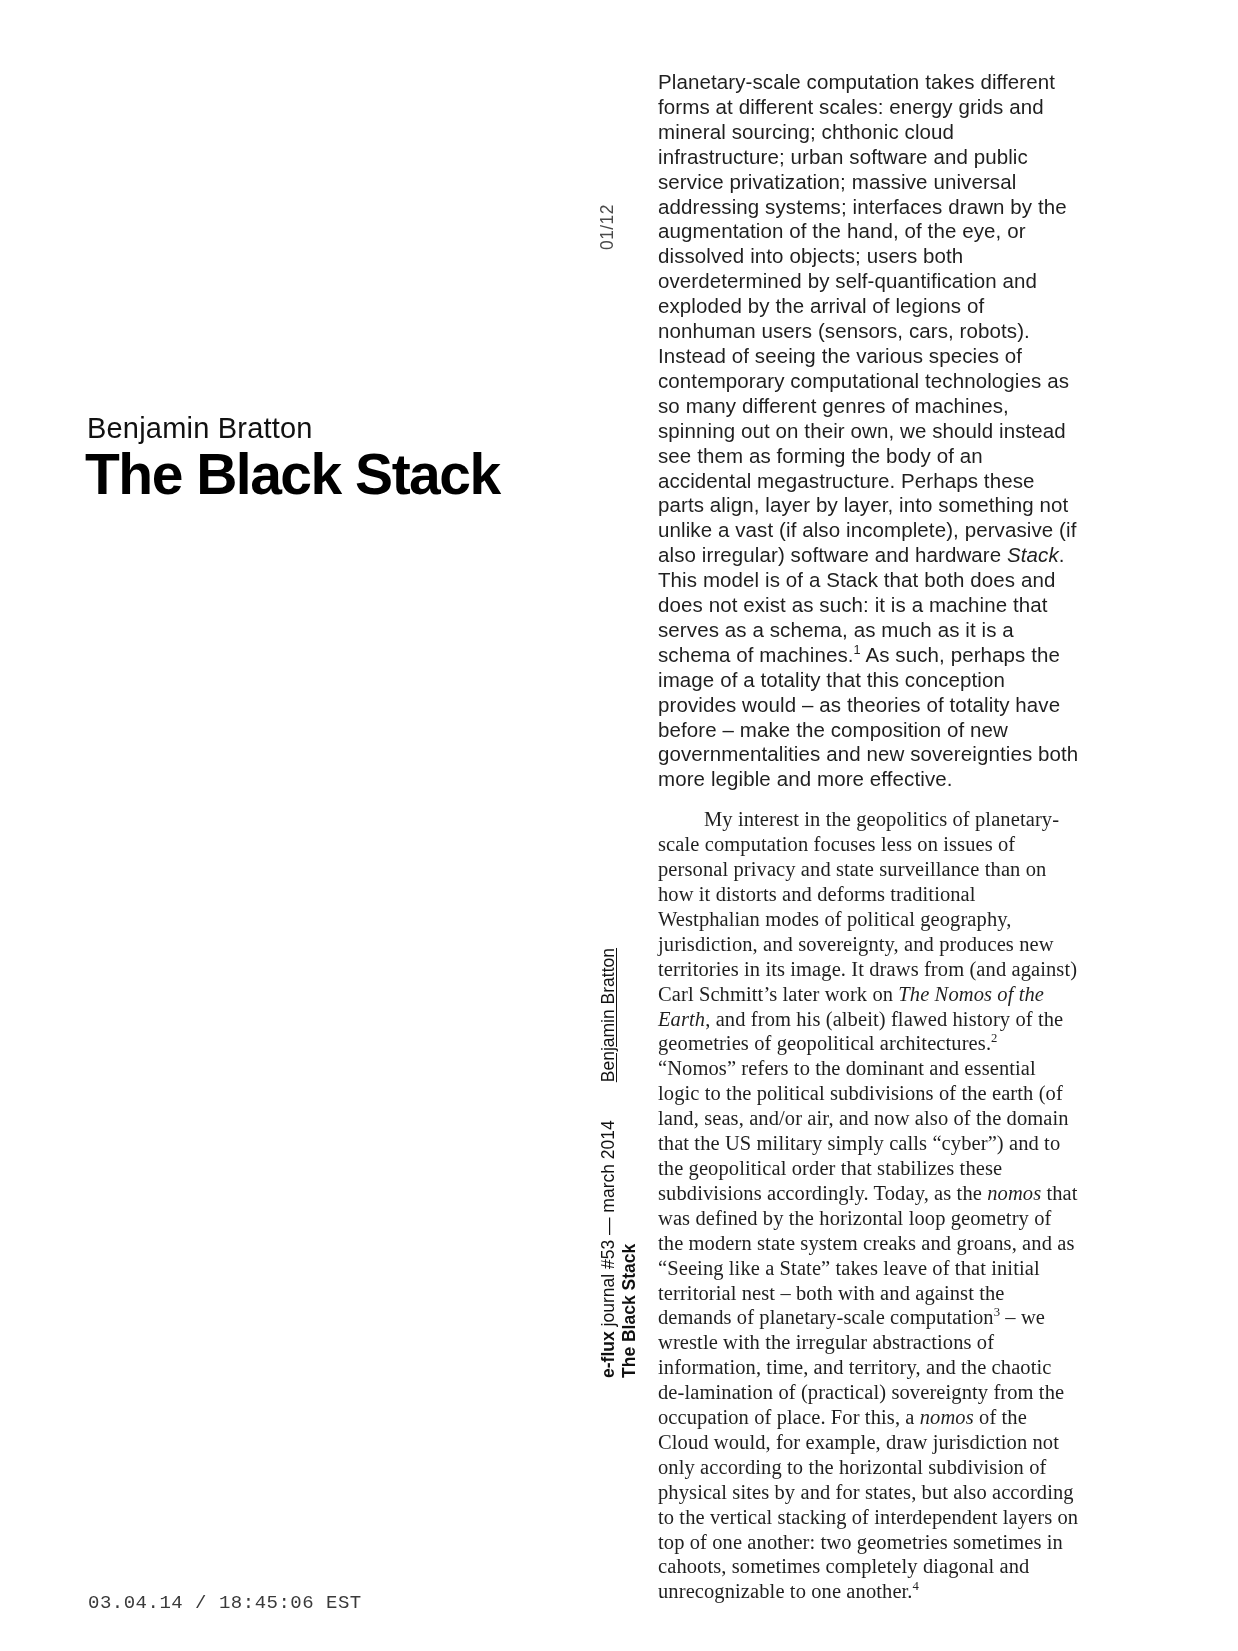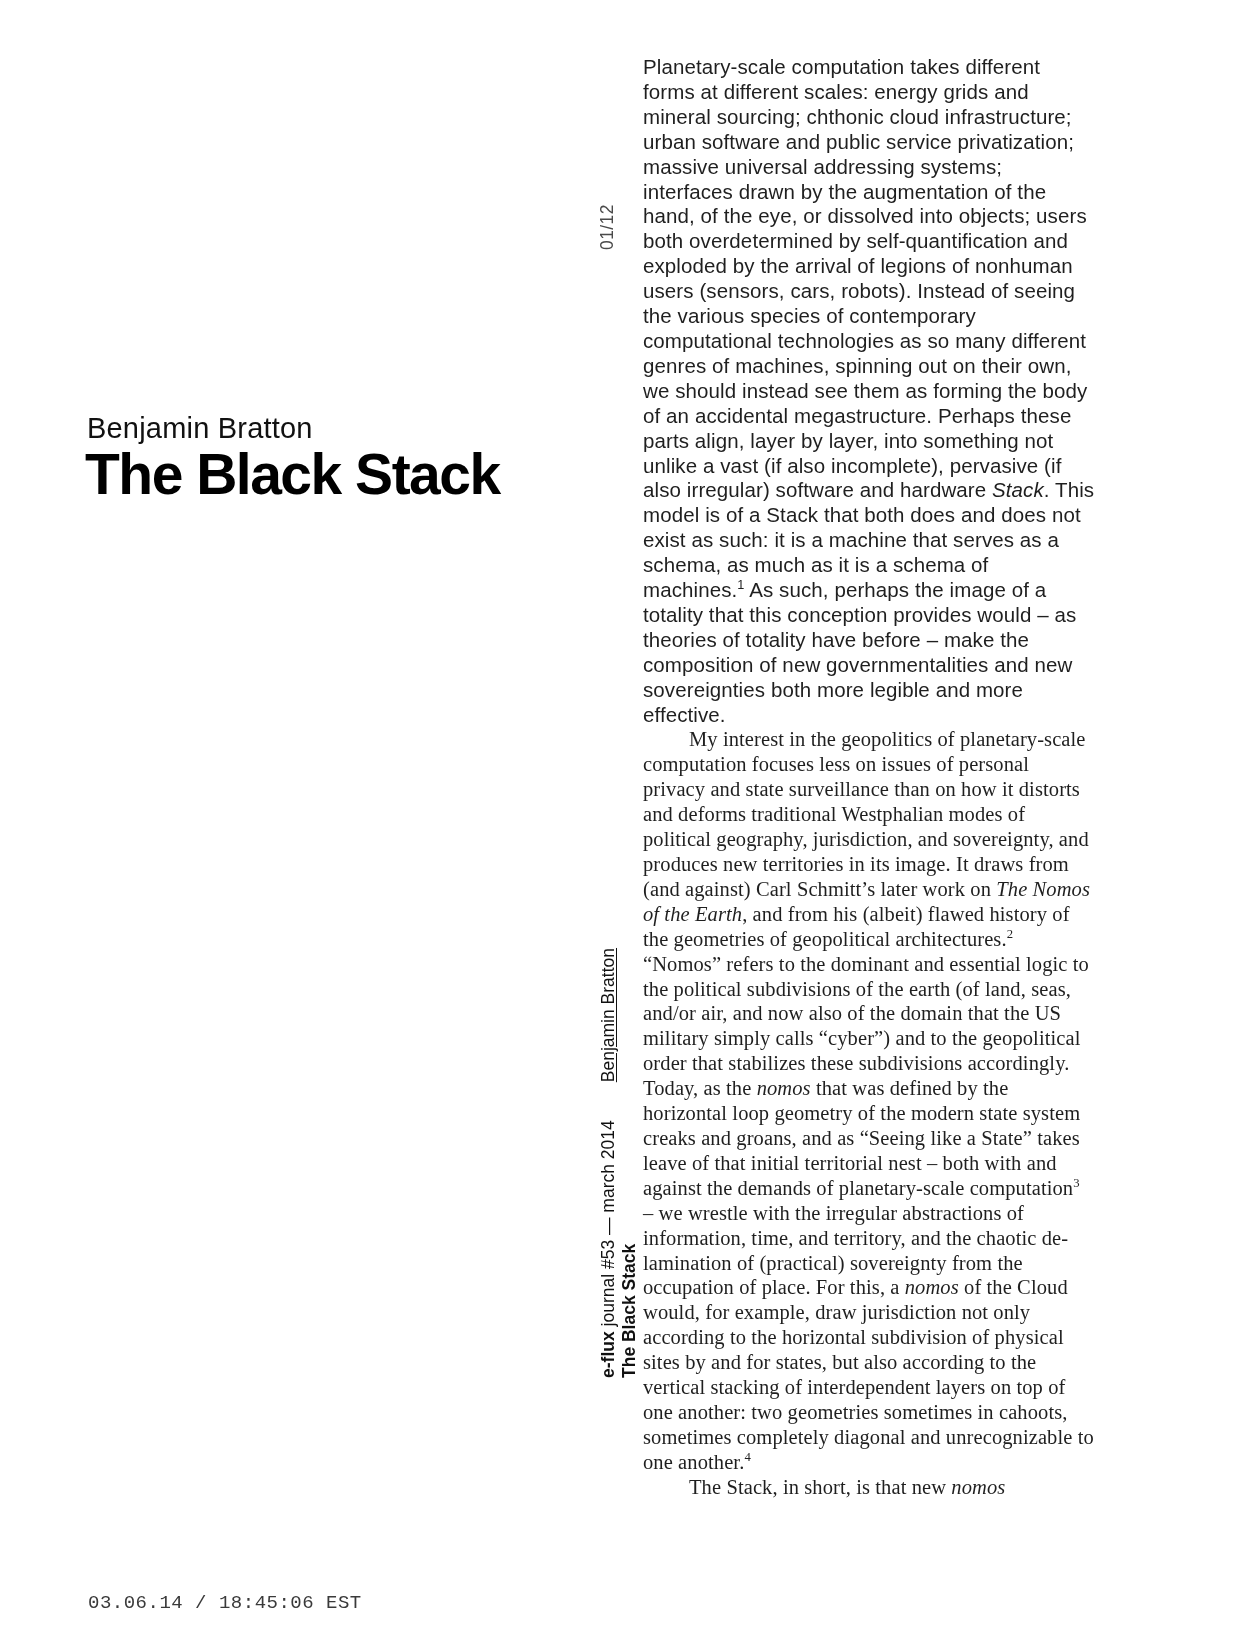--- a/index.html
+++ b/index.html
@@ -13,21 +13,21 @@
   }
   
   .body-col{
     position:absolute;
     left:643px;top:55px;width:452px;
     font-size:20.5px;line-height:24.9px;
     letter-spacing:0.1px;
     color:#1f1f1f;
     text-align:left;
   }
-  .para{margin:0;}
+  .para{margin:15px;}
   .para.indent{text-indent:46px;font-family:Liberation Serif, serif;}
   .body-col sup{font-size:0.62em;line-height:0;vertical-align:super;}
   .body-col i{font-style:italic;}
 
   
   .title-block{position:absolute;left:87px;top:412px;}
   .author-line{
     font-size:29px;line-height:32px;color:#111;font-weight:400;
     letter-spacing:0.2px;
   }
@@ -80,18 +80,17 @@
   </header>
 
   <div class="sidebar-meta">
     <div class="meta-line1"><span class="eflux-bold">e-flux</span><span> journal #53 — march 2014</span><a class="meta-author">Benjamin Bratton</a></div>
     <div class="meta-line2">The Black Stack</div>
   </div>
 
   <main class="body-col">
       <p class="para">Planetary-scale computation takes different forms at different scales: energy grids and mineral sourcing; chthonic cloud infrastructure; urban software and public service privatization; massive universal addressing systems; interfaces drawn by the augmentation of the hand, of the eye, or dissolved into objects; users both overdetermined by self-quantification and exploded by the arrival of legions of nonhuman users (sensors, cars, robots). Instead of seeing the various species of contemporary computational technologies as so many different genres of machines, spinning out on their own, we should instead see them as forming the body of an accidental megastructure. Perhaps these parts align, layer by layer, into something not unlike a vast (if also incomplete), pervasive (if also irregular) software and hardware <i>Stack</i>. This model is of a Stack that both does and does not exist as such: it is a machine that serves as a schema, as much as it is a schema of machines.<sup>1</sup> As such, perhaps the image of a totality that this conception provides would – as theories of totality have before – make the composition of new governmentalities and new sovereignties both more legible and more effective.</p>
       <p class="para indent">My interest in the geopolitics of planetary-scale computation focuses less on issues of personal privacy and state surveillance than on how it distorts and deforms traditional Westphalian modes of political geography, jurisdiction, and sovereignty, and produces new territories in its image. It draws from (and against) Carl Schmitt’s later work on <i>The Nomos of the Earth</i>, and from his (albeit) flawed history of the geometries of geopolitical architectures.<sup>2</sup> “Nomos” refers to the dominant and essential logic to the political subdivisions of the earth (of land, seas, and/or air, and now also of the domain that the US military simply calls “cyber”) and to the geopolitical order that stabilizes these subdivisions accordingly. Today, as the <i>nomos</i> that was defined by the horizontal loop geometry of the modern state system creaks and groans, and as “Seeing like a State” takes leave of that initial territorial nest – both with and against the demands of planetary-scale computation<sup>3</sup> – we wrestle with the irregular abstractions of information, time, and territory, and the chaotic de-lamination of (practical) sovereignty from the occupation of place. For this, a <i>nomos</i> of the Cloud would, for example, draw jurisdiction not only according to the horizontal subdivision of physical sites by and for states, but also according to the vertical stacking of interdependent layers on top of one another: two geometries sometimes in cahoots, sometimes completely diagonal and unrecognizable to one another.<sup>4</sup></p>
-      <p class="para indent">The Stack, in short, is that new <i>nomos</i></p>
     </main>
 
-  <div class="timestamp">03.06.14 / 18:45:06 EST</div>
+  <div class="timestamp">03.04.14 / 18:45:06 EST</div>
 
 </div>
 
 </body></html>

